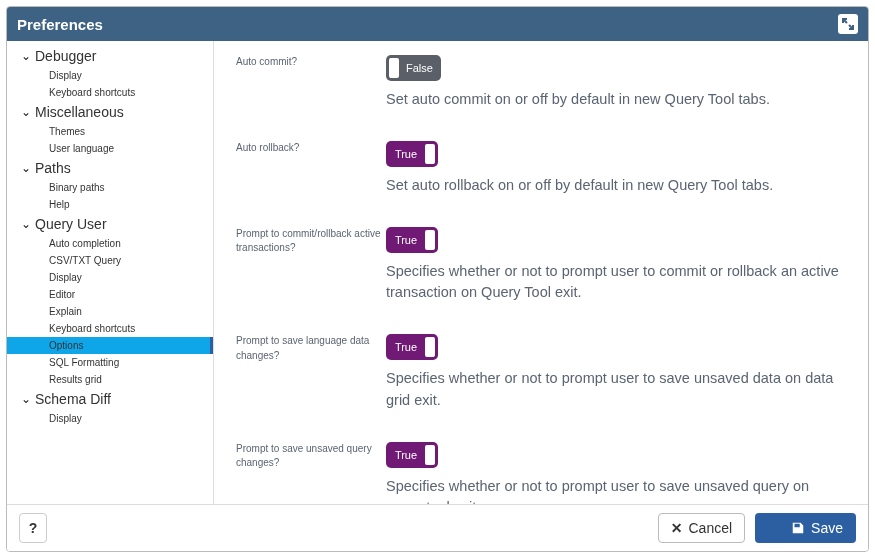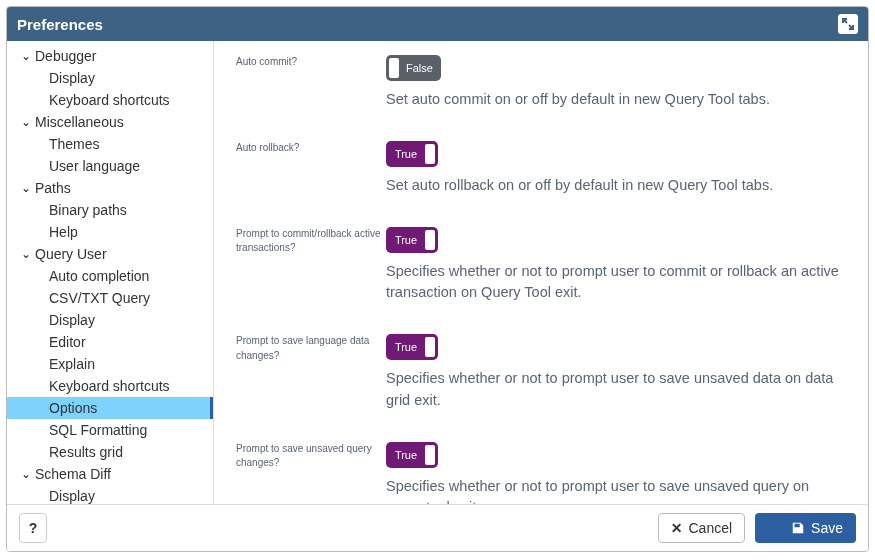--- a/index.html
+++ b/index.html
@@ -69,24 +69,24 @@
     width: 10px;
     margin-right: 4px;
     color: #222;
     font-size: 12px;
     line-height: 1;
   }
   .tree-child {
     padding: 3px 0 3px 42px;
     cursor: pointer;
     color: #333;
-    font-size: 14px;
+    font-size: 10px;
   }
   .tree-child.selected {
-    background: #7dd3fc;
+    background: #0ea5e9;
     border-right: 3px solid #2c5fa1;
   }
 
   .content {
     flex: 1;
     overflow-y: auto;
     padding: 14px 22px;
     color: #5a6472;
   }
   .setting-row {

